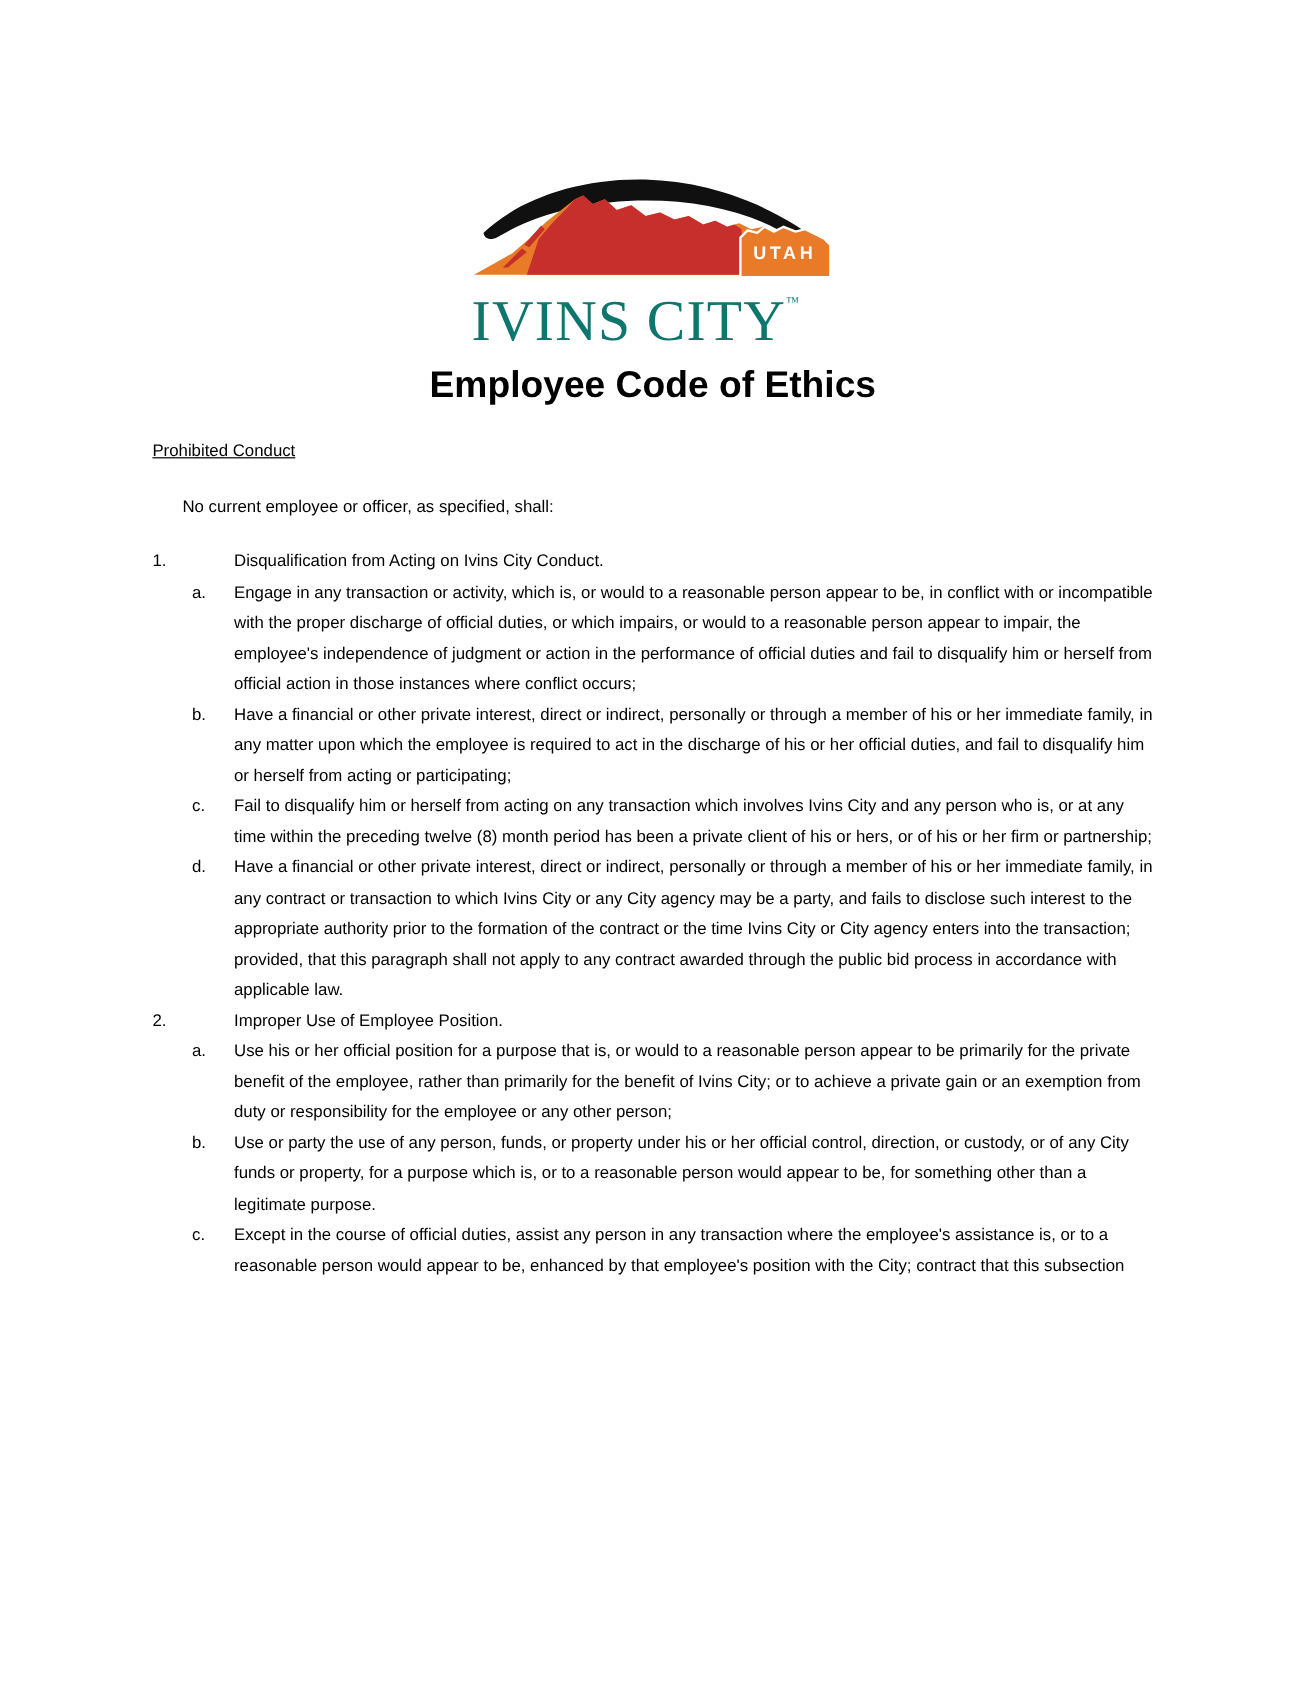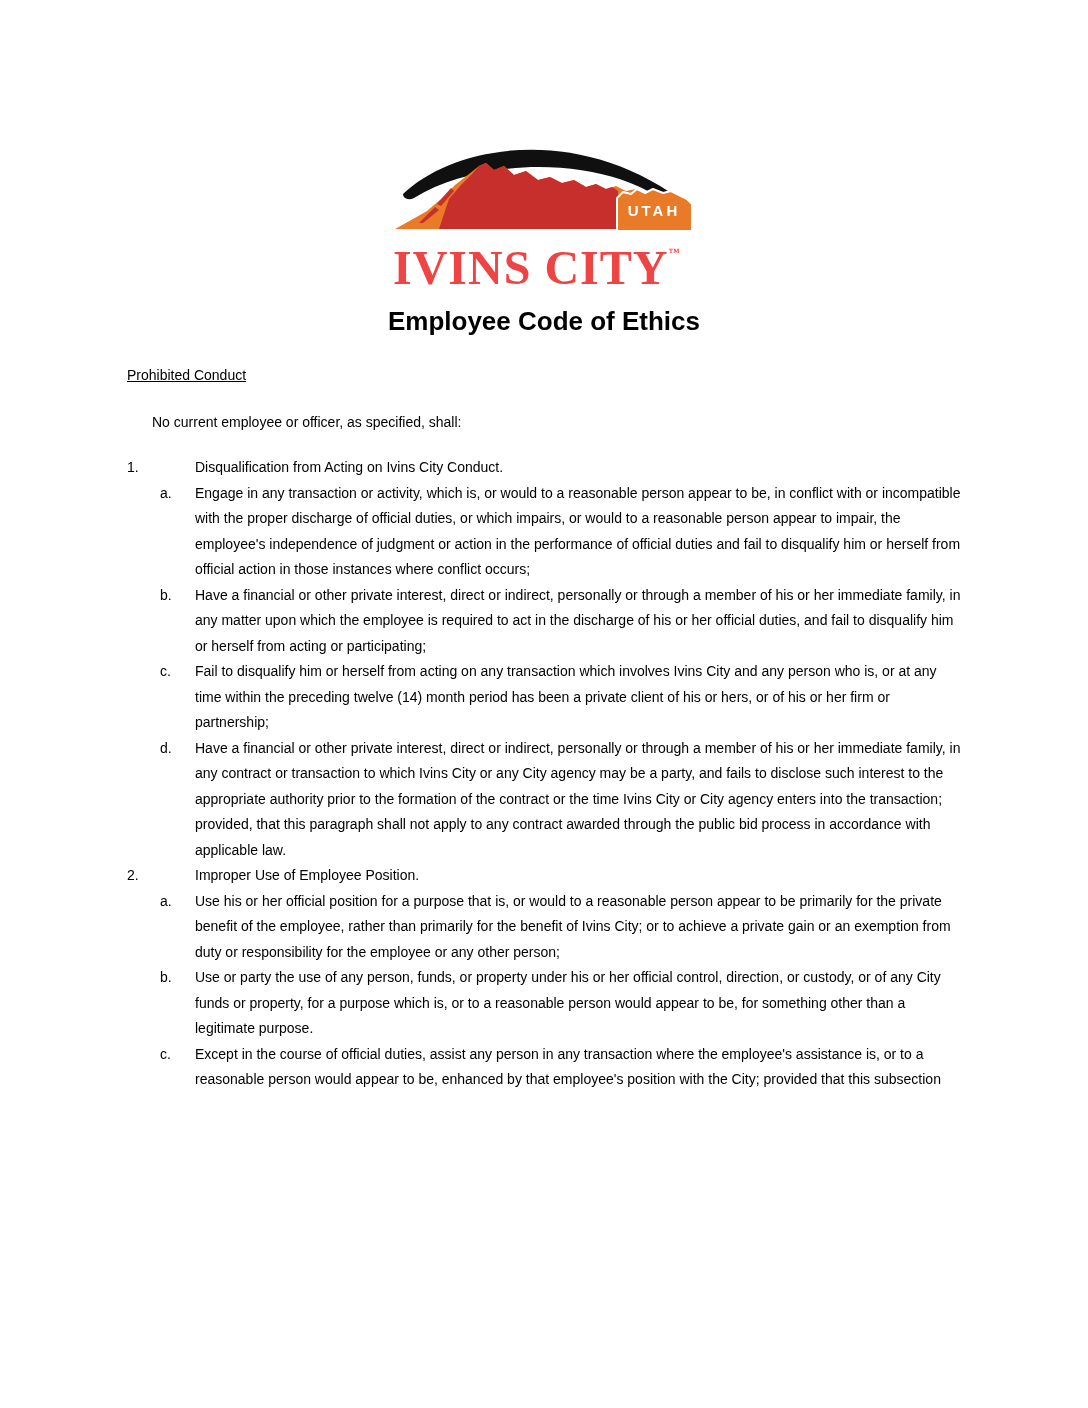--- a/index.html
+++ b/index.html
@@ -10,34 +10,34 @@
     background:#ffffff;
     font-family:"Liberation Sans","DejaVu Sans",sans-serif;
     color:#000000;
     overflow:hidden;
   }
   
   .logo { width:302px; margin:136px auto 0 auto; text-align:left; }
   .logo-art { display:block; width:302px; height:96px; }
   .logo-name {
     font-family:"Liberation Serif","DejaVu Serif",serif;
-    font-weight:bold;
+    font-weight:normal;
     font-size:48px;
     line-height:44px;
     letter-spacing:1px;
-    color:#ef4444;
+    color:#0f766e;
     white-space:nowrap;
     margin-top:-2px;
   }
   .logo-name sup { font-size:11px; vertical-align:28px; letter-spacing:0; }
   
   .doc-title {
     text-align:center;
     font-weight:bold;
-    font-size:26px;
+    font-size:31px;
     line-height:34px;
     margin-top:14px;
   }
   
   .content {
     width:834px;
     margin:0 auto;
     font-size:14px;
     line-height:25.5px;
   }
@@ -91,39 +91,39 @@
       <div class="sitem">
         <span class="slet">a.</span>
         <span class="stext">Engage in any transaction or activity, which is, or would to a reasonable person appear to be, in conflict with or incompatible with the proper discharge of official duties, or which impairs, or would to a reasonable person appear to impair, the employee's independence of judgment or action in the performance of official duties and fail to disqualify him or herself from official action in those instances where conflict occurs;</span>
       </div>
       <div class="sitem">
         <span class="slet">b.</span>
         <span class="stext">Have a financial or other private interest, direct or indirect, personally or through a member of his or her immediate family, in any matter upon which the employee is required to act in the discharge of his or her official duties, and fail to disqualify him or herself from acting or participating;</span>
       </div>
       <div class="sitem">
         <span class="slet">c.</span>
-        <span class="stext">Fail to disqualify him or herself from acting on any transaction which involves Ivins City and any person who is, or at any time within the preceding twelve (14) month period has been a private client of his or hers, or of his or her firm or partnership;</span>
+        <span class="stext">Fail to disqualify him or herself from acting on any transaction which involves Ivins City and any person who is, or at any time within the preceding twelve (8) month period has been a private client of his or hers, or of his or her firm or partnership;</span>
       </div>
       <div class="sitem">
         <span class="slet">d.</span>
         <span class="stext">Have a financial or other private interest, direct or indirect, personally or through a member of his or her immediate family, in any contract or transaction to which Ivins City or any City agency may be a party, and fails to disclose such interest to the appropriate authority prior to the formation of the contract or the time Ivins City or City agency enters into the transaction; provided, that this paragraph shall not apply to any contract awarded through the public bid process in accordance with applicable law.</span>
       </div>
 
       <div class="oitem">
         <span class="onum">2.</span>
         <span class="ohead">Improper Use of Employee Position.</span>
       </div>
       <div class="sitem">
         <span class="slet">a.</span>
         <span class="stext">Use his or her official position for a purpose that is, or would to a reasonable person appear to be primarily for the private benefit of the employee, rather than primarily for the benefit of Ivins City; or to achieve a private gain or an exemption from duty or responsibility for the employee or any other person;</span>
       </div>
       <div class="sitem">
         <span class="slet">b.</span>
         <span class="stext">Use or party the use of any person, funds, or property under his or her official control, direction, or custody, or of any City funds or property, for a purpose which is, or to a reasonable person would appear to be, for something other than a legitimate purpose.</span>
       </div>
       <div class="sitem">
         <span class="slet">c.</span>
-        <span class="stext">Except in the course of official duties, assist any person in any transaction where the employee's assistance is, or to a reasonable person would appear to be, enhanced by that employee's position with the City; provided that this subsection</span>
+        <span class="stext">Except in the course of official duties, assist any person in any transaction where the employee's assistance is, or to a reasonable person would appear to be, enhanced by that employee's position with the City; contract that this subsection</span>
       </div>
 
     </div>
   </div>
 </div>
 
 </body></html>

